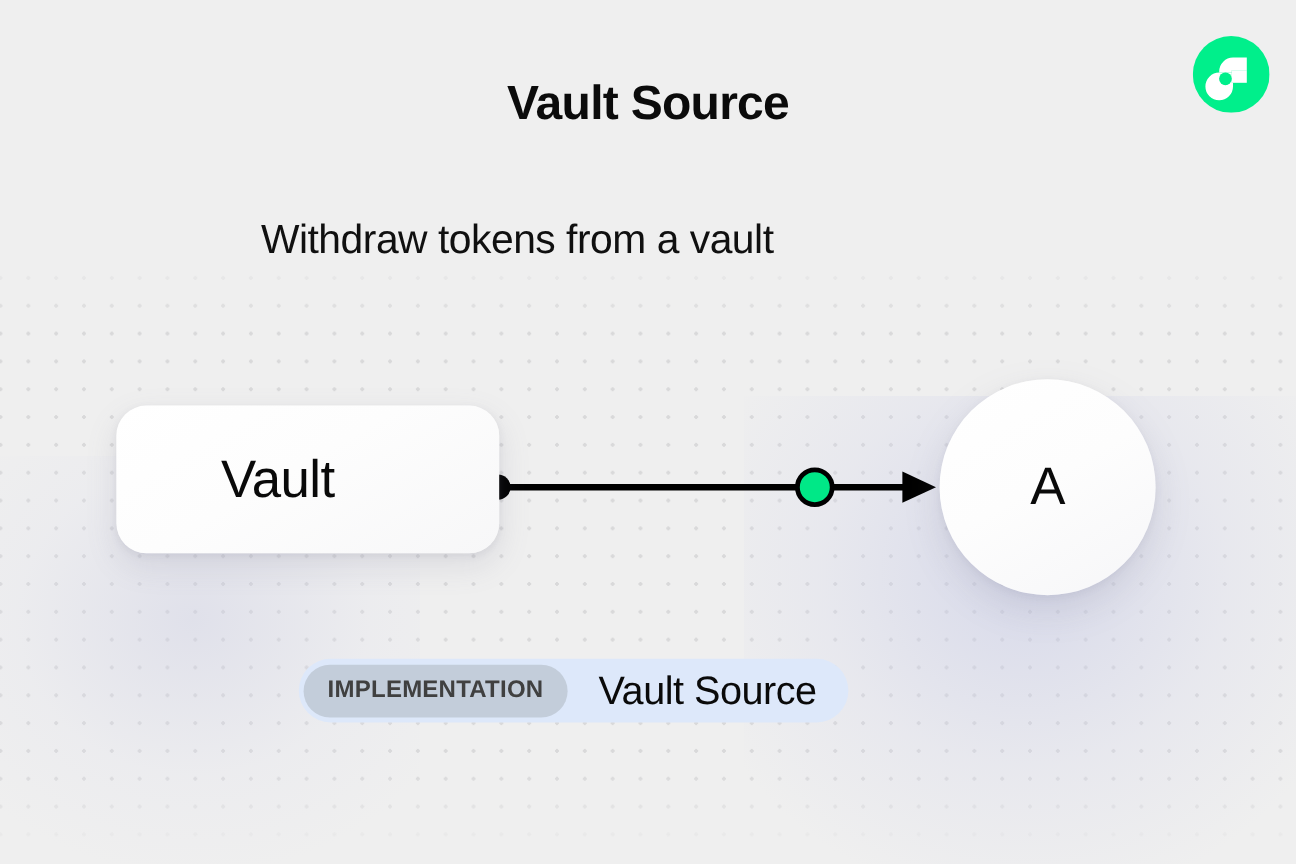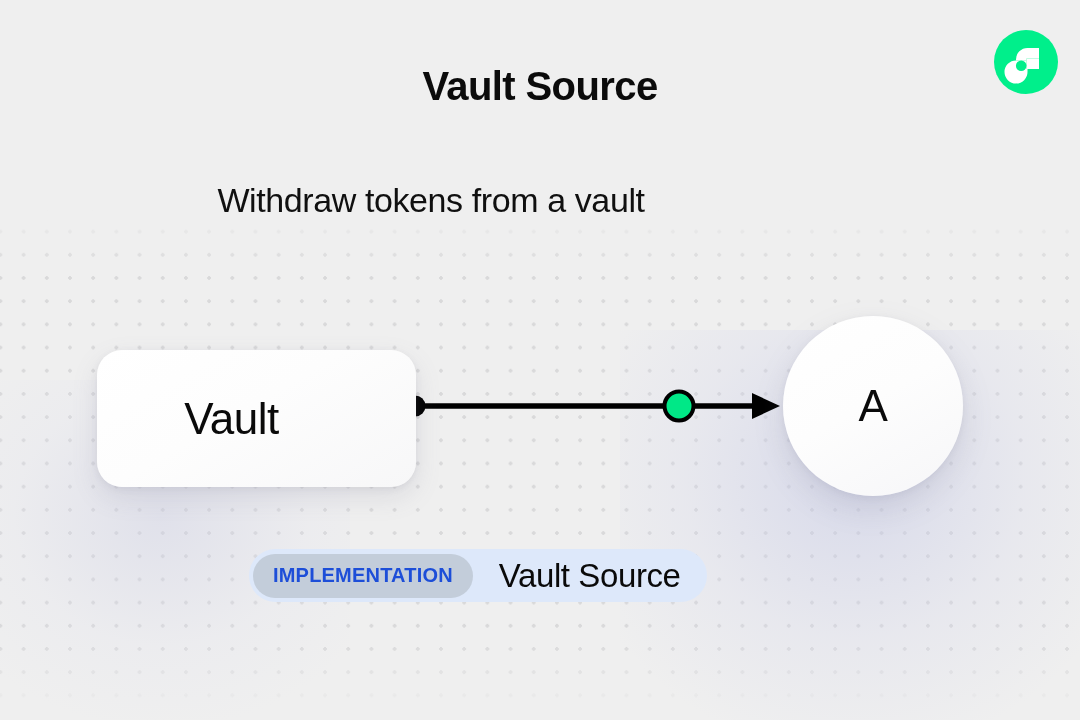--- a/index.html
+++ b/index.html
@@ -67,22 +67,22 @@
   #flow-logo {
     position:absolute; right:22px; top:30px;
     width:64px; height:64px;
   }
 
   
   #diagram { position:absolute; left:0; top:0; width:1080px; height:720px; }
 
   .node-vault {
     position:absolute;
-    left:97px; top:350px;
-    width:319px; height:137px;
+    left:97px; top:338px;
+    width:319px; height:123px;
     background:linear-gradient(150deg,#ffffff 0%, #fdfdfd 45%, #f7f7f8 100%);
     border-radius:25px;
     box-shadow:0 10px 26px rgba(120,120,140,.16), 0 2px 6px rgba(120,120,140,.10);
     display:flex; align-items:center; justify-content:center;
   }
   .node-vault-label {
     font-size:44px; font-weight:400; color:#0a0a0a; letter-spacing:-.5px;
     transform:translateX(-25px);
   }
 
@@ -112,21 +112,21 @@
     padding:0 26px 0 4px;
   }
   #impl-pill {
     background:#c3cdda;
     border-radius:22px;
     height:44px;
     padding:0 20px;
     display:flex; align-items:center;
     font-size:20px; font-weight:bold;
     letter-spacing:.2px;
-    color:#1d4ed8;
+    color:#404040;
   }
   #impl-name {
     margin-left:26px;
     font-size:33px; font-weight:400;
     letter-spacing:-.4px;
     color:#0a0a0a;
   }
 </style>
 </head>
 <body>

